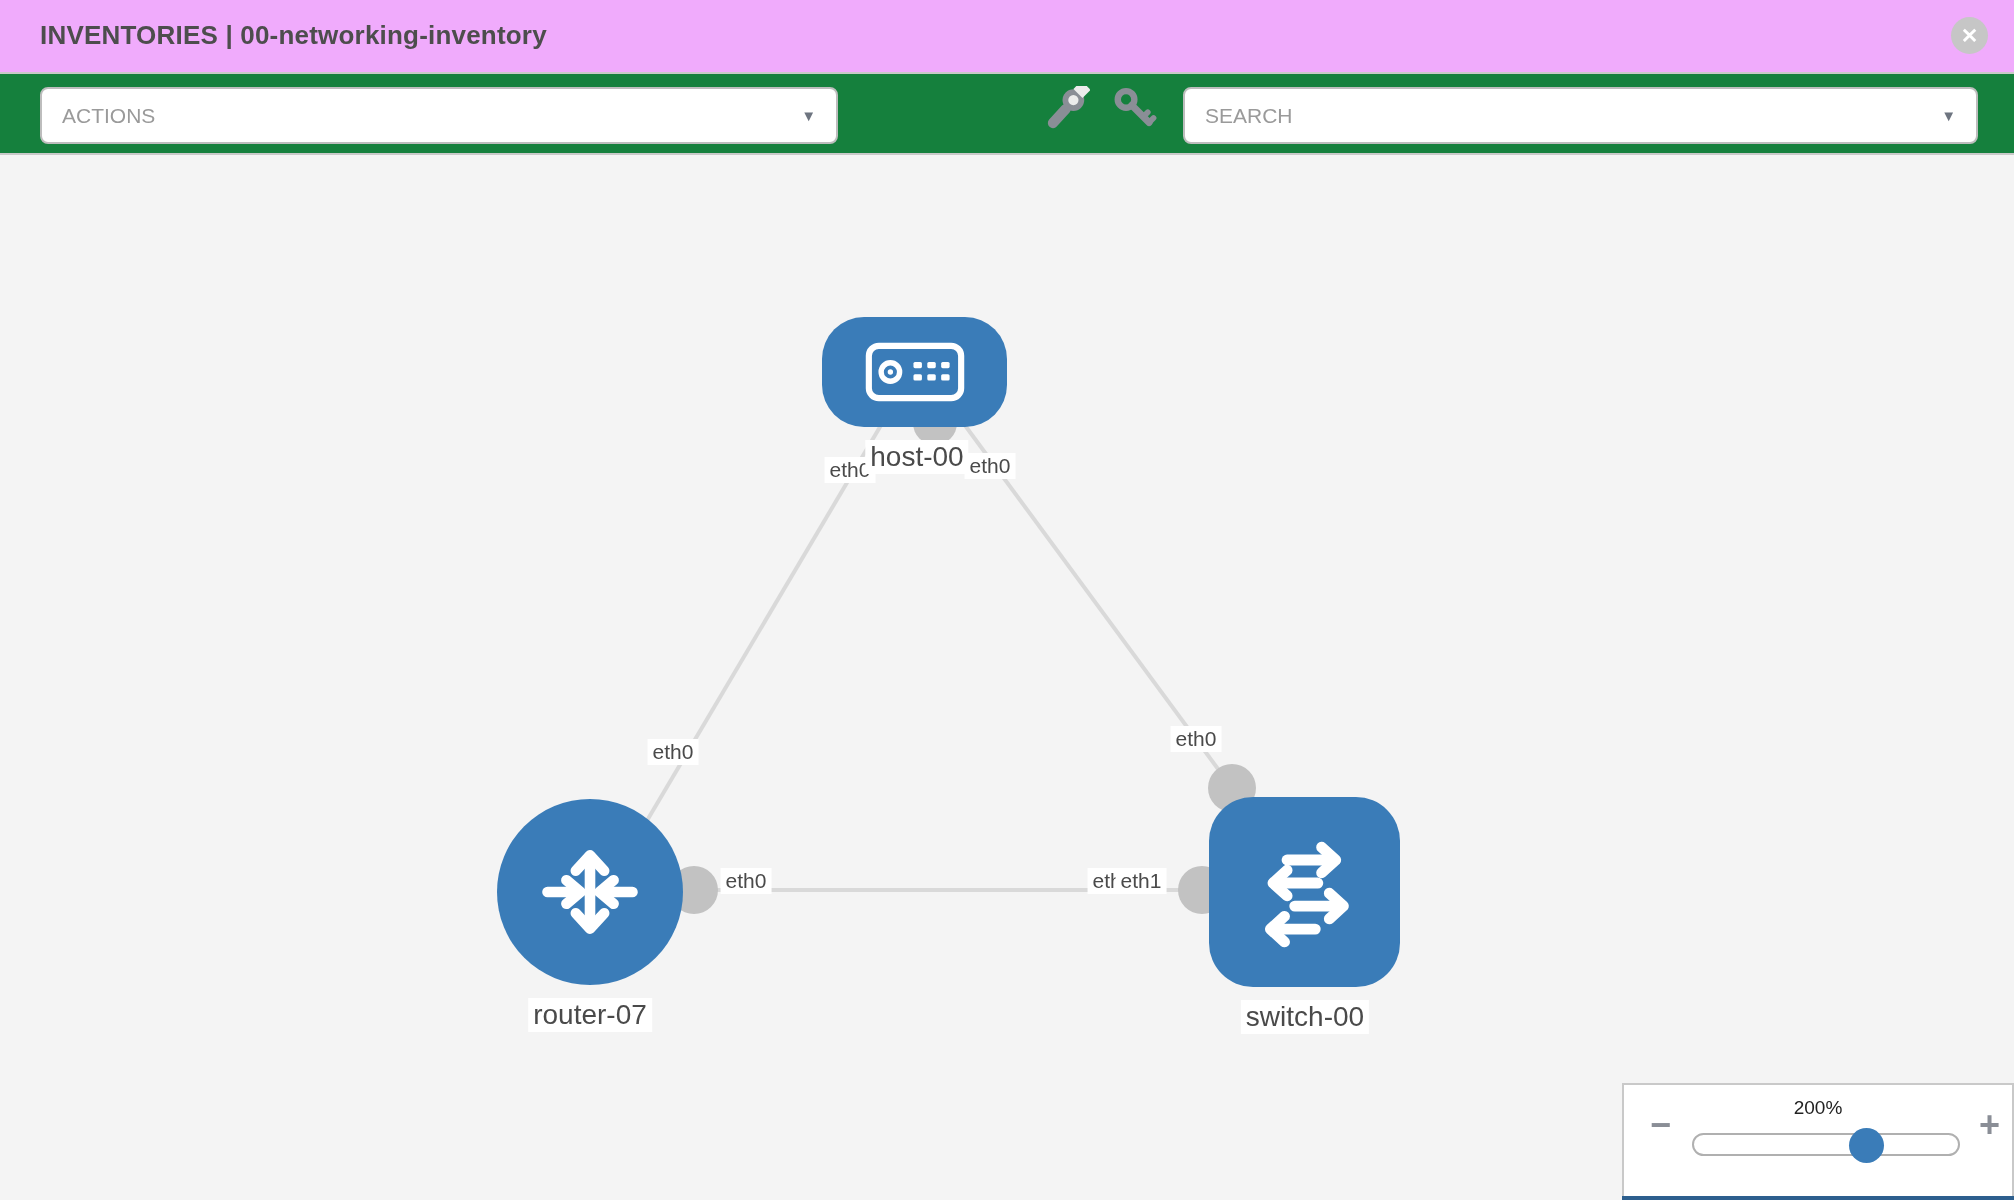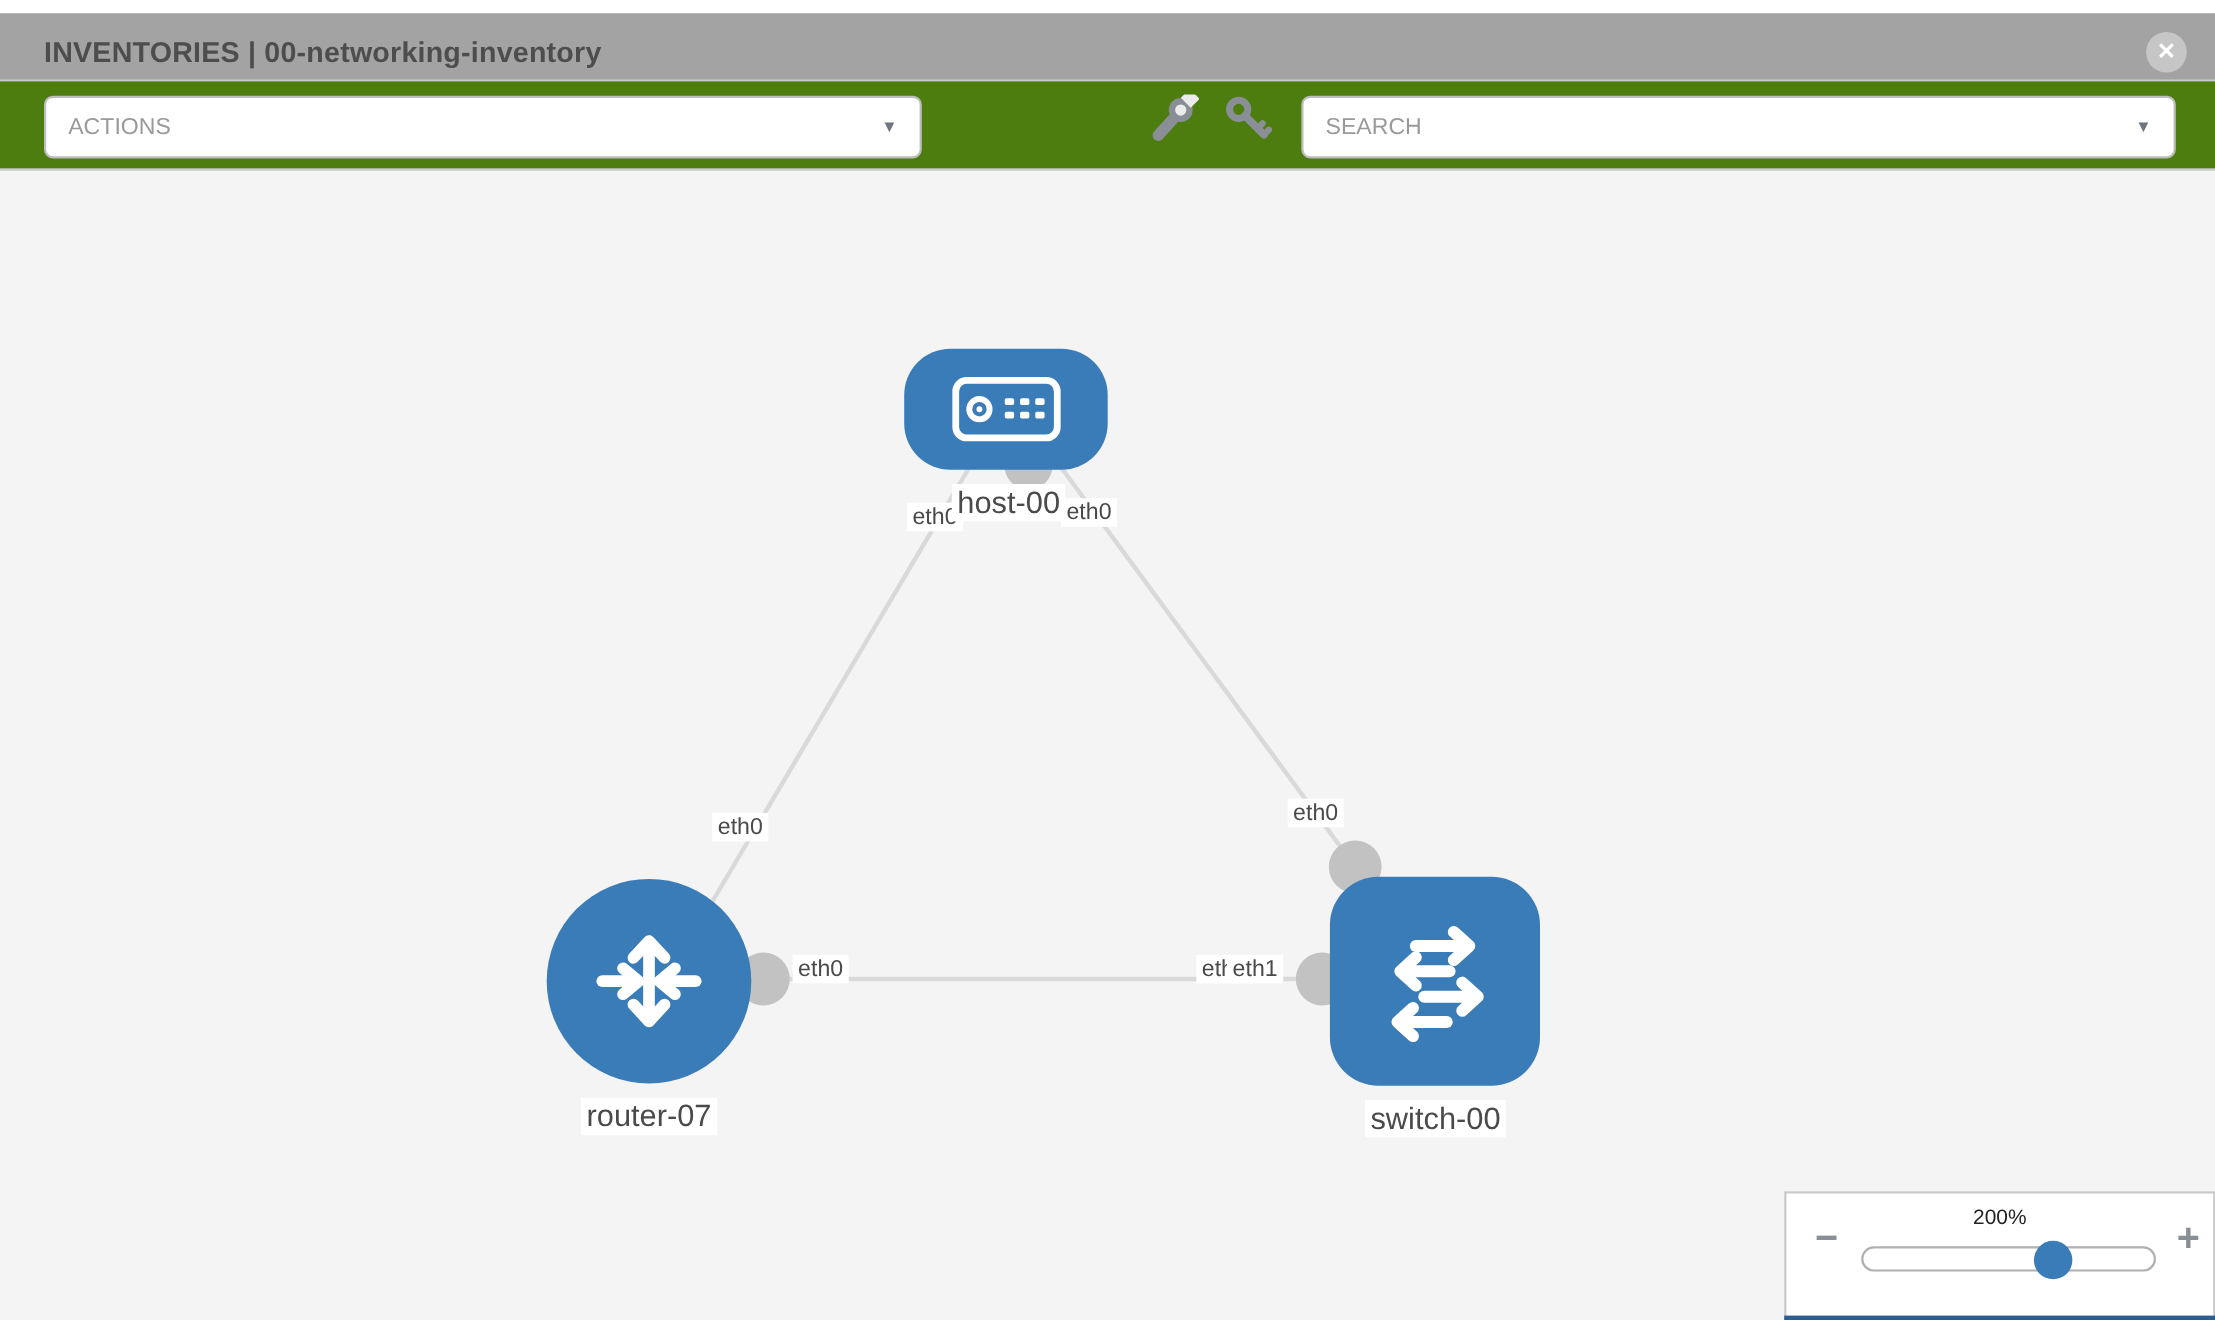--- a/index.html
+++ b/index.html
@@ -3,37 +3,37 @@
 <meta charset="utf-8">
 <style>
   * { margin:0; padding:0; box-sizing:border-box; }
   html,body { width:2014px; height:1200px; }
   body {
     font-family:"Liberation Sans","DejaVu Sans",sans-serif;
     background:#ffffff; overflow:hidden; position:relative;
   }
   
   .header {
-    position:absolute; left:0; top:12px; width:2014px; height:72px;
-    background:#a3a3a3;
+    position:absolute; left:0; top:0; width:2014px; height:72px;
+    background:#f0abfc;
   }
   .header-title {
     position:absolute; left:40px; top:20px;
     font-size:26px; font-weight:bold; color:#4d4d4d; letter-spacing:0.2px;
   }
   .close-btn {
     position:absolute; right:26px; top:17px; width:37px; height:37px;
     border-radius:50%; background:#c6c6c6; border:none; cursor:pointer;
     color:#ffffff; font-size:21px; font-weight:bold; line-height:37px;
     text-align:center; padding:0;
   }
   
   .toolbar {
     position:absolute; left:0; top:72px; width:2014px; height:83px;
-    background:#4d7c0f; border-top:2px solid #c9c9c9; border-bottom:2px solid #c9c9c9;
+    background:#15803d; border-top:2px solid #c9c9c9; border-bottom:2px solid #c9c9c9;
   }
   .select-box {
     position:absolute; top:13px; height:57px;
     background:#ffffff; border:2px solid #bdbdbd; border-radius:8px;
     display:flex; align-items:center; justify-content:space-between;
     padding:0 20px; cursor:pointer;
   }
   .select-box .select-value { font-size:21px; color:#9a9a9a; }
   .select-box .caret { font-size:15px; color:#6e7580; }
   .actions-box { left:40px; width:798px; }

